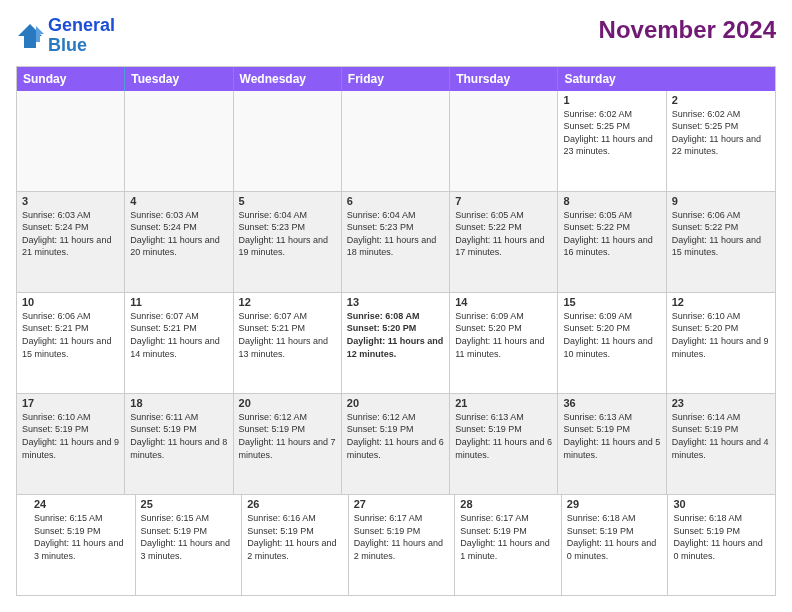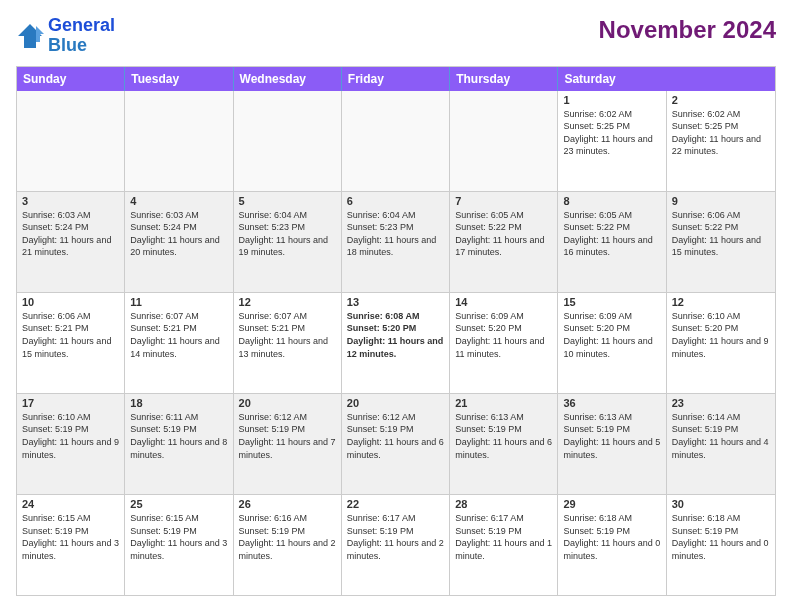--- a/index.html
+++ b/index.html
@@ -76,21 +76,21 @@
       flex: 1;
       display: flex;
       flex-direction: column;
     }
     .cal-row {
       display: grid;
       grid-template-columns: repeat(7, 1fr);
       flex: 1;
       border-bottom: 1px solid #ccc;
     }
-    .cal-row:last-child { border-bottom: none; }
+    .cal-row:last-child { border-bottom: none; margin-left: 12px; }
     .cal-cell {
       border-right: 1px solid #ccc;
       padding: 3px 5px;
       font-size: 9.5px;
       color: #333;
       background: #fff;
       vertical-align: top;
     }
     .cal-cell:last-child { border-right: none; }
     .cal-cell.empty { background: #f9f9f9; }
@@ -301,21 +301,21 @@
 Sunset: 5:19 PM
 Daylight: 11 hours and 3 minutes.</div>
           </div>
           <div class="cal-cell">
             <span class="day-num">26</span>
             <div class="cell-info" style="white-space: pre-line;">Sunrise: 6:16 AM
 Sunset: 5:19 PM
 Daylight: 11 hours and 2 minutes.</div>
           </div>
           <div class="cal-cell">
-            <span class="day-num">22</span>
+            <span class="day-num">27</span>
             <div class="cell-info" style="white-space: pre-line;">Sunrise: 6:17 AM
 Sunset: 5:19 PM
 Daylight: 11 hours and 2 minutes.</div>
           </div>
           <div class="cal-cell">
             <span class="day-num">28</span>
             <div class="cell-info" style="white-space: pre-line;">Sunrise: 6:17 AM
 Sunset: 5:19 PM
 Daylight: 11 hours and 1 minute.</div>
           </div>

